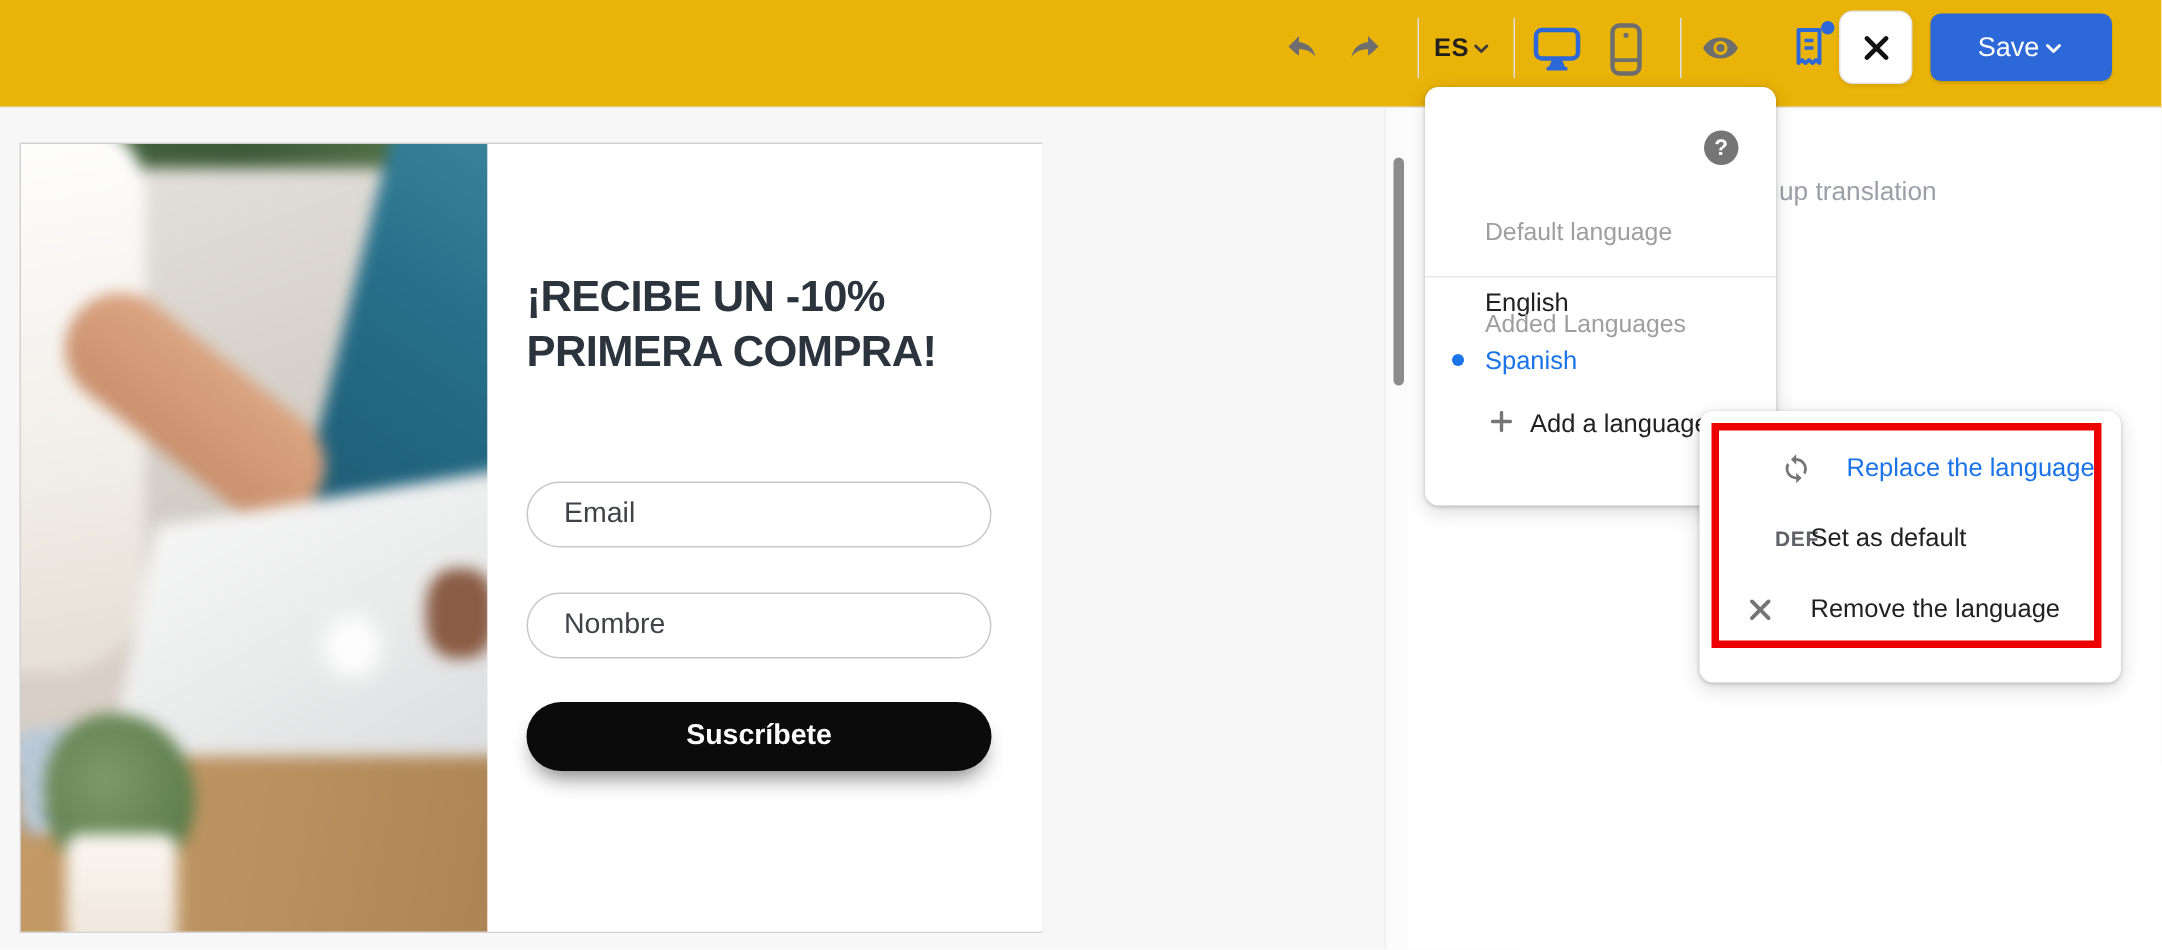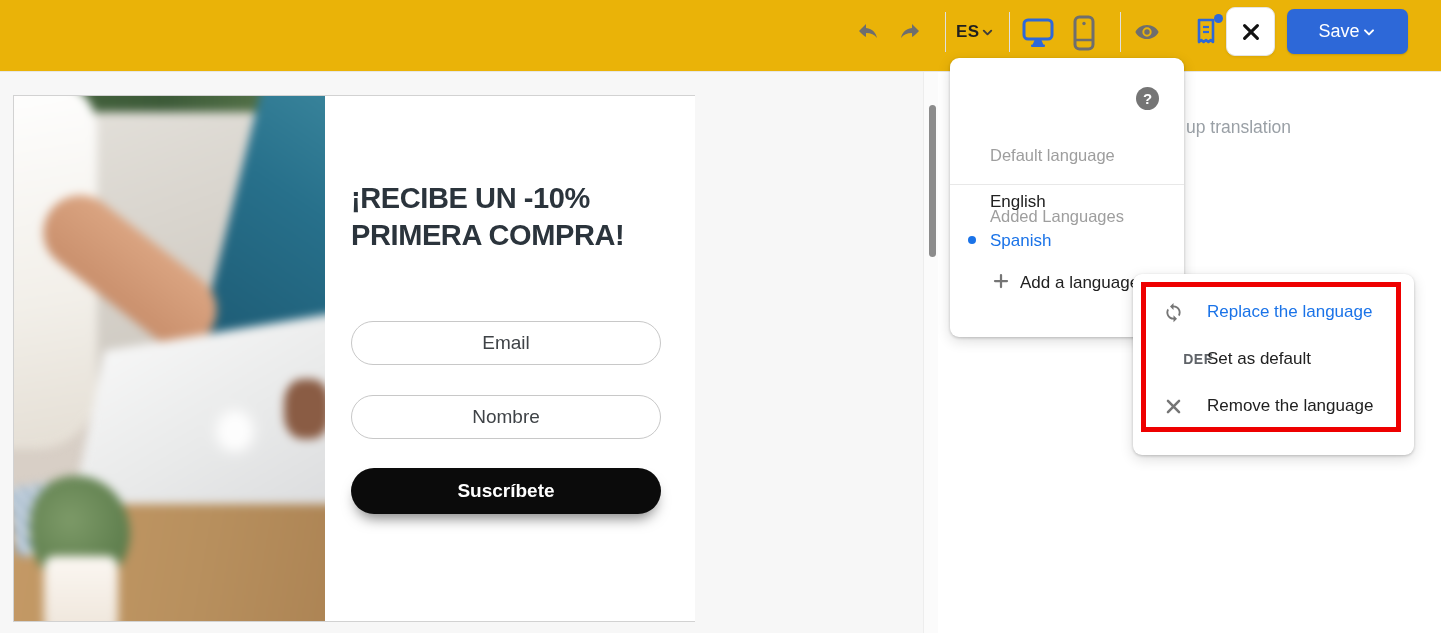--- a/index.html
+++ b/index.html
@@ -38,21 +38,21 @@
   .ph-laptop { left:70px; top:228px; width:270px; height:215px; background:linear-gradient(150deg,#fbfbfb,#e9eaea 55%,#d9dadc); clip-path:polygon(12% 18%, 100% 0%, 100% 100%, 0% 92%); }
   .ph-apple { left:218px; top:330px; width:30px; height:34px; background:#fdfdfd; border-radius:50% 50% 46% 46%; box-shadow:0 0 12px 4px rgba(255,255,255,.9); }
   .ph-table { left:0; top:420px; width:115%; height:140px; background:linear-gradient(100deg,#c59a66,#b8905e 50%,#a87f50); }
   .ph-stripes { left:8px; top:398px; width:90px; height:70px; background:repeating-linear-gradient(55deg,#e9eef2 0 6px,#7d9ab5 6px 11px); transform:rotate(-8deg); border-radius:10px; }
   .ph-plant { left:28px; top:392px; width:100px; height:110px; background:radial-gradient(circle at 40% 40%,#7d9a68,#5d7d4c 70%,#4c6a3e); border-radius:45% 55% 50% 50%; }
   .ph-pot { left:42px; top:472px; width:74px; height:90px; background:linear-gradient(#fbf7f2,#ece2d6); border-radius:10px 10px 26px 26px; }
   .ph-hand { left:282px; top:295px; width:46px; height:60px; background:#8a5c44; border-radius:40%; }
 
   .popup-form { position:absolute; left:311px; top:0; width:370px; height:525px; background:#fff; }
   .popup-heading { position:absolute; left:26px; top:84px; width:320px; font-size:29px; line-height:37px; font-weight:bold; color:#2b343c; letter-spacing:-.4px; cursor:pointer; }
-  .popup-input { position:absolute; left:26px; width:310px; height:44px; border:1.5px solid #c8c8c8; border-radius:22px; padding:0 24px; font-size:19px; font-family:"Liberation Sans",sans-serif; color:#4d7c0f; background:#fff;text-align:center; }
+  .popup-input { position:absolute; left:26px; width:310px; height:44px; border:1.5px solid #c8c8c8; border-radius:22px; padding:0 24px; font-size:19px; font-family:"Liberation Sans",sans-serif; color:#4d7c0f; background:#fff; }
   .popup-input::placeholder { color:#3f4347; opacity:1; }
   .popup-email { top:225px; }
   .popup-name { top:299px; }
   .popup-subscribe { position:absolute; left:26px; top:372px; width:310px; height:46px; background:#0b0b0b; border:none; border-radius:23px; color:#fff; font-size:19px; font-weight:bold; font-family:"Liberation Sans",sans-serif; cursor:pointer; box-shadow:0 9px 14px -5px rgba(0,0,0,.5); }
 
   
   .lang-menu { position:absolute; left:950px; top:58px; width:234px; height:279px; background:#fff; border-radius:9px; box-shadow:0 1px 3px rgba(0,0,0,.2), 0 4px 14px rgba(0,0,0,.14); z-index:10; }
   .lm-label { position:absolute; left:40px; font-size:16.5px; color:#9e9e9e; }
   .lm-item { position:absolute; left:40px; font-size:17px; color:#212121; cursor:pointer; }
   .lm-help { position:absolute; left:1136px; top:87px; width:23px; height:23px; border-radius:50%; background:#757575; color:#fff; font-size:15px; font-weight:bold; display:flex; align-items:center; justify-content:center; z-index:11; cursor:pointer; }
@@ -180,21 +180,21 @@
     <div class="lm-plus">
       <svg width="18" height="18" viewBox="0 0 24 24">
           <path d="M12 4v16M4 12h16" stroke="#757575" stroke-width="3" stroke-linecap="round"></path>
         </svg>
     </div>
     <div class="lm-item" style="left:70px; top:215px;">Add a language</div>
   </div>
   <div class="lm-help">?</div>
 
   <div class="ctx-menu">
-    <div class="ctx-row" style="top:15px;">
+    <div class="ctx-row" style="top:15px;margin-left:24px;">
       <span class="ctx-icon">
         <svg width="21" height="21" viewBox="0 0 24 24">
             <path d="M12 4V1L8 5l4 4V6a6 6 0 015.3 8.8l1.5 1.5A8 8 0 0012 4zm0 14a6 6 0 01-5.3-8.8L5.2 7.7A8 8 0 0012 20v3l4-4-4-4v3z" fill="#757575"></path>
           </svg>
       </span>
       <span class="ctx-label ctx-label-link">Replace the language</span>
     </div>
     <div class="ctx-row" style="top:62px;">
       <span class="ctx-icon ctx-def">DEF</span>
       <span class="ctx-label">Set as default</span>

